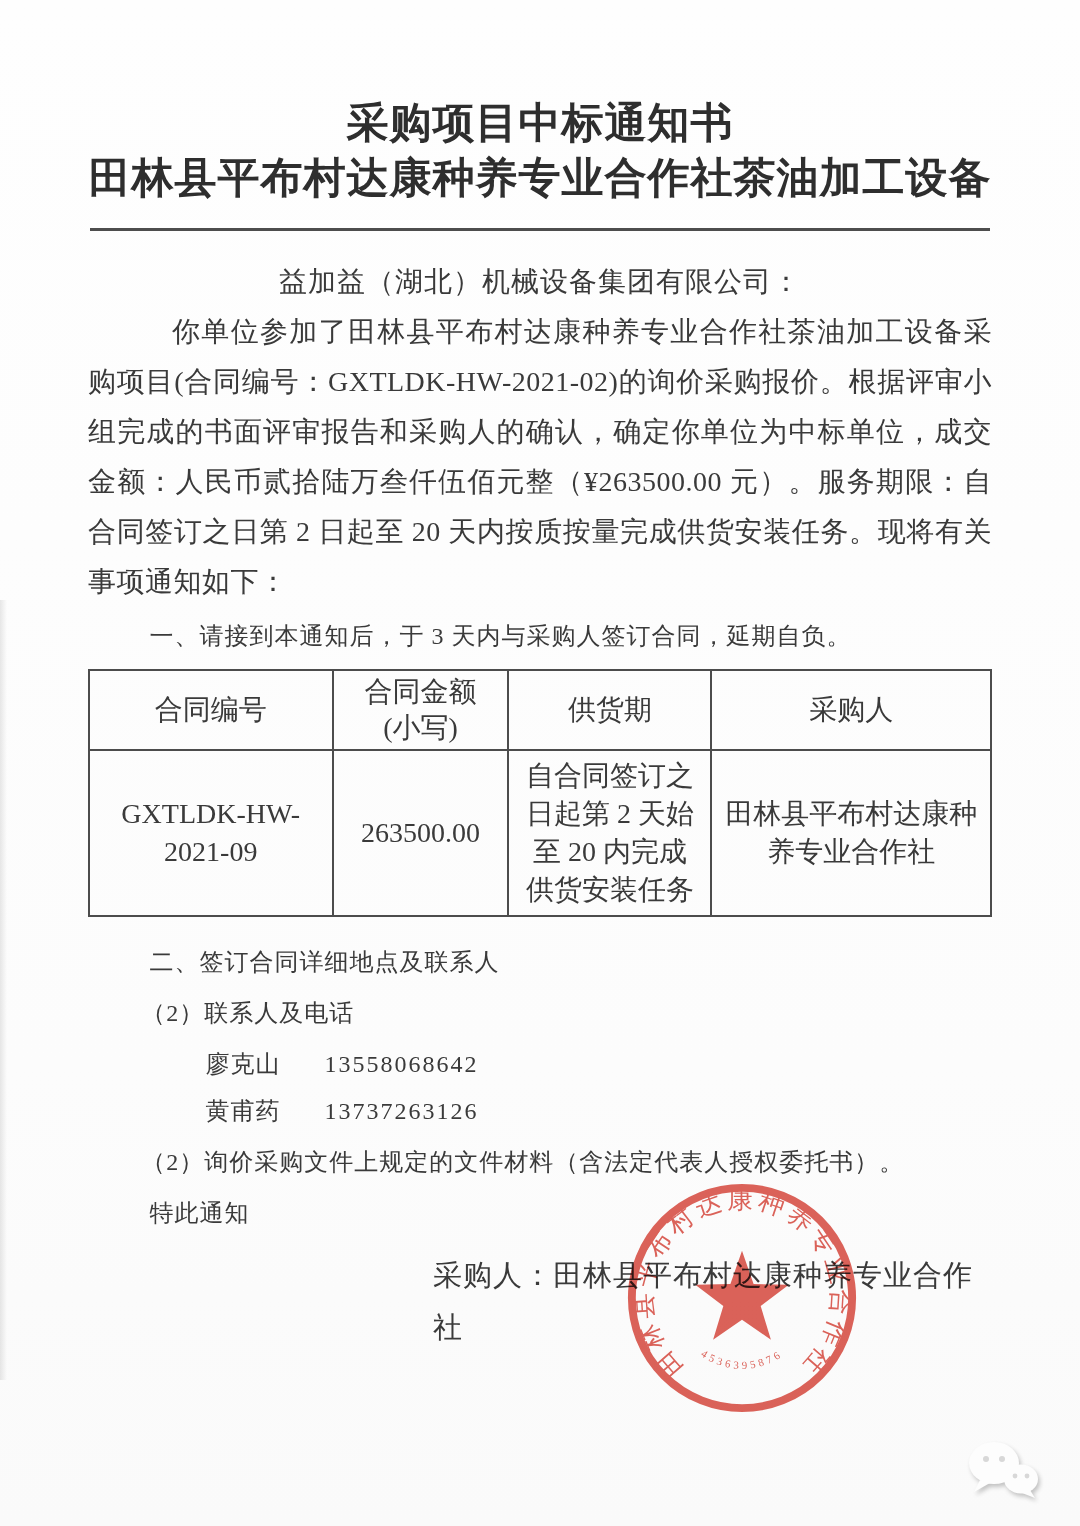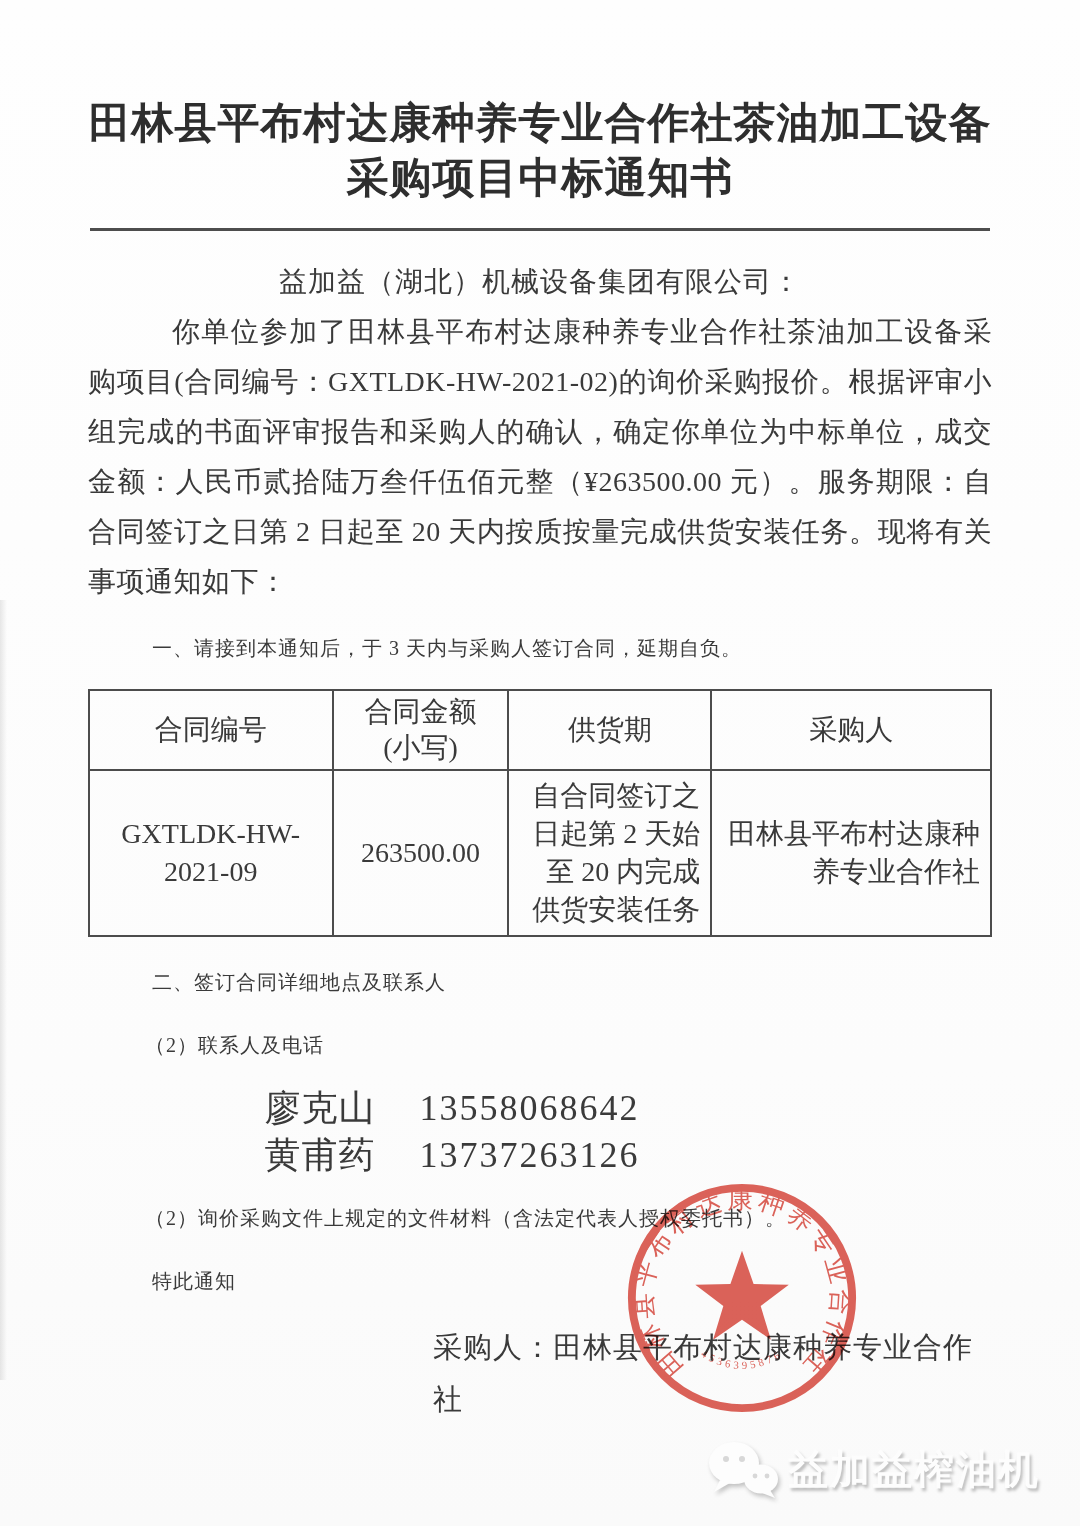--- a/index.html
+++ b/index.html
@@ -31,44 +31,44 @@
     height:3px; background:#4d4d4d; margin:22px 2px 28px 2px;
   }
   .addressee {
     margin:0; font-size:28px; line-height:46px; letter-spacing:1px;text-align:center;
   }
   .intro {
     margin:2px 0 0 0; font-size:28px; line-height:50px;
     text-align:justify; text-indent:3em; letter-spacing:0.5px;
   }
   .sec-line {
-    margin:16px; font-size:20px; line-height:50px; letter-spacing:1px;
+    margin:4px; font-size:24px; line-height:50px; letter-spacing:1px;
   }
   .ind-a { text-indent:2.4em; }
   .ind-b { text-indent:2.05em; }
   .wrap-just { text-align:justify; }
   table.contract-table {
     width:100%; border-collapse:collapse; table-layout:fixed;
     margin-top:8px;
   }
   .contract-table th, .contract-table td {
     border:2px solid #4c4c4c;
     font-size:28px; font-weight:normal; color:#3a3a3a;
   }
   .contract-table th {
     height:74px; text-align:center; white-space:pre-line; line-height:36px;
     padding:2px 4px;
   }
   .contract-table td {
     padding:6px 10px; line-height:38px; height:150px;
   }
   .td-center { text-align:center; }
-  .td-left { text-align:right; }
+  .td-left { text-align:center; }
   .contact-row {
-    margin:0; font-size:36px; line-height:47px; letter-spacing:1px;
+    margin:0; font-size:24px; line-height:47px; letter-spacing:1px;
     padding-left:4.9em; display:flex;
   }
   .contact-phone { margin-left:44px; letter-spacing:2px; }
   .tight { line-height:47px; }
   .notice { margin-top:3px; }
   .signer-line {
     margin:12px 0 0 0; font-size:29px; line-height:52px;
     padding-left:345px; letter-spacing:1px;
   }
   .stamp {
@@ -87,22 +87,22 @@
     font-size:40px; font-weight:bold; letter-spacing:2px;
     color:#fdfdfd; text-shadow:2px 3px 3px #bdbdbd;
   }
 </style>
 </head>
 <body>
 
 <div class="page">
 
   <h1 class="title">
+    <span style="display:block">采购项目中标通知书</span>
     <span style="display:block">田林县平布村达康种养专业合作社茶油加工设备</span>
-    <span style="display:block">采购项目中标通知书</span>
   </h1>
 
   <div class="rule"></div>
 
   <p class="addressee">益加益（湖北）机械设备集团有限公司：</p>
 
   <p class="intro">你单位参加了田林县平布村达康种养专业合作社茶油加工设备采购项目(合同编号：GXTLDK-HW-2021-02)的询价采购报价。根据评审小组完成的书面评审报告和采购人的确认，确定你单位为中标单位，成交金额：人民币贰拾陆万叁仟伍佰元整（¥263500.00 元）。服务期限：自合同签订之日第 2 日起至 20 天内按质按量完成供货安装任务。现将有关事项通知如下：</p>
 
   <p class="sec-line ind-a">一、请接到本通知后，于 3 天内与采购人签订合同，延期自负。</p>
 
@@ -171,14 +171,13 @@
   <svg class="wm-icon" width="76" height="62" viewBox="0 0 76 62">
     <ellipse cx="30" cy="25" rx="25" ry="21" fill="#fdfdfd"></ellipse>
     <path d="M 16 42 L 10 54 L 26 45 Z" fill="#fdfdfd"></path>
     <circle cx="22" cy="21" r="3" fill="#d8d8d8"></circle>
     <circle cx="38" cy="21" r="3" fill="#d8d8d8"></circle>
     <ellipse cx="57" cy="41" rx="17" ry="14.5" fill="#fdfdfd"></ellipse>
     <path d="M 66 52 L 71 60 L 58 55 Z" fill="#fdfdfd"></path>
     <circle cx="51" cy="38" r="2.4" fill="#d8d8d8"></circle>
     <circle cx="63" cy="38" r="2.4" fill="#d8d8d8"></circle>
   </svg>
-  <span class="wm-text">益加益榨油机</span>
 </div>
 
 </body></html>

